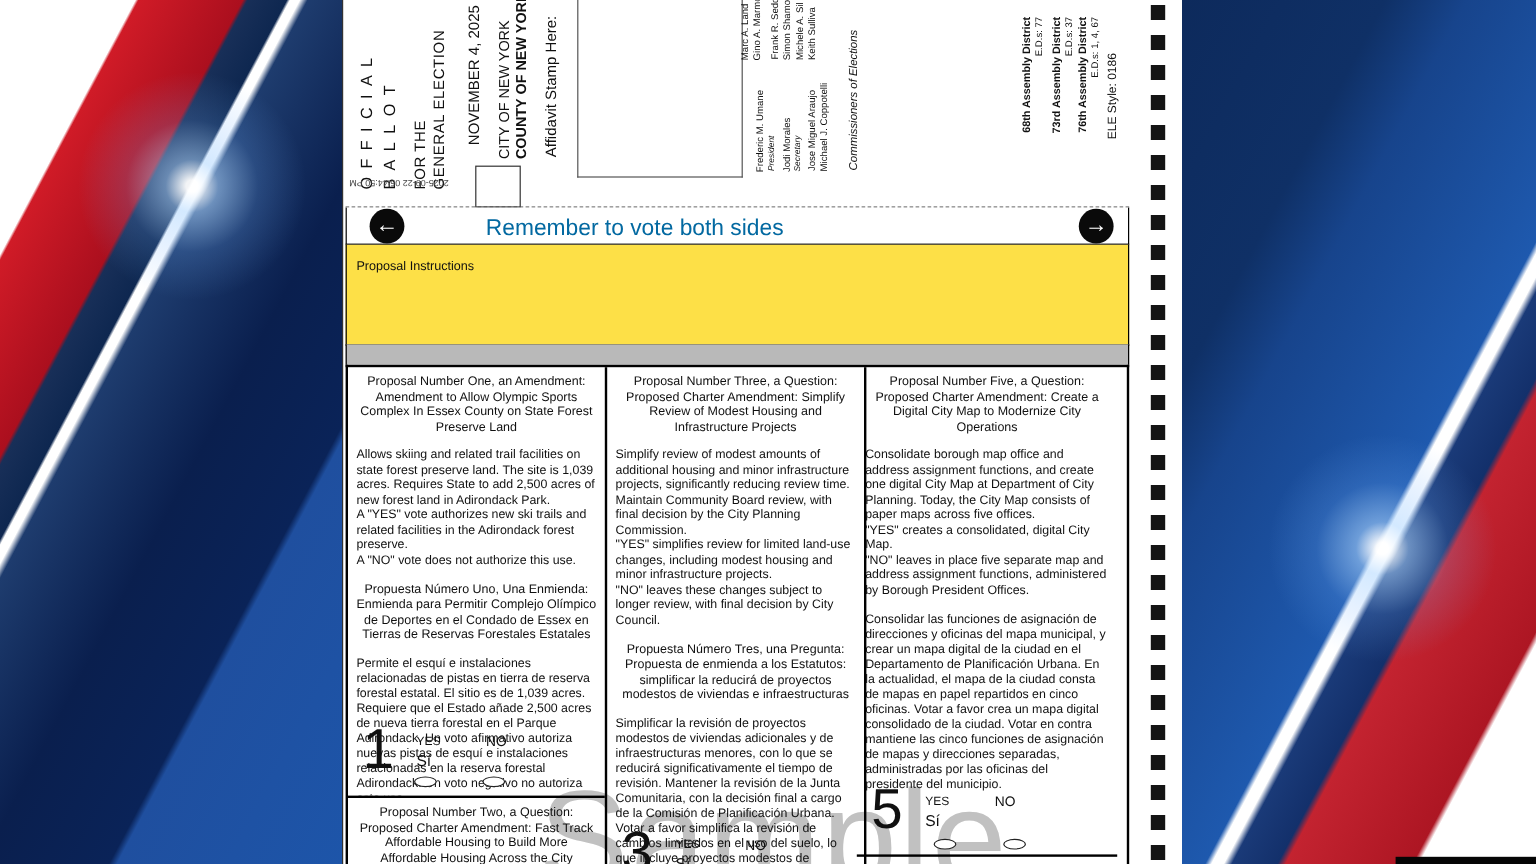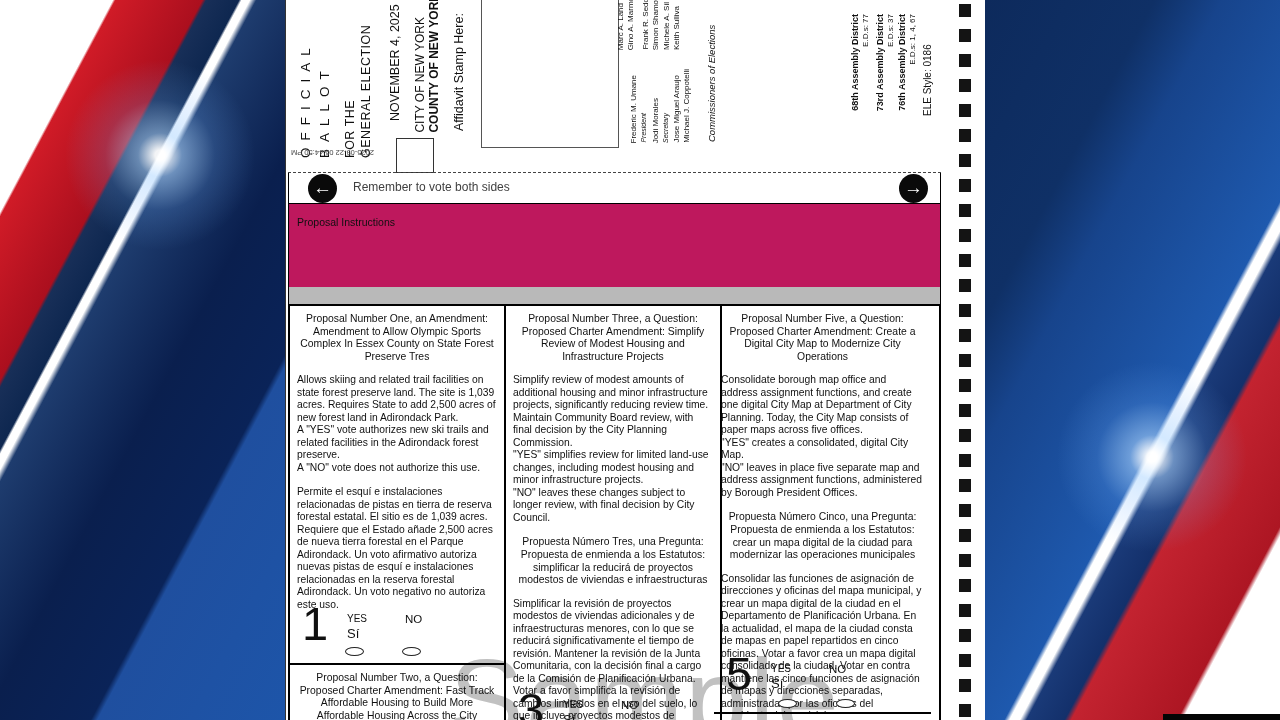--- a/index.html
+++ b/index.html
@@ -64,29 +64,29 @@
 
   .district { top:14px; height:102px; }
   .district .vt.dn { font-size:9px; font-weight:bold; line-height:11px; }
   .district .vt.de { font-size:8px; line-height:10px; }
   .elestyle { position:absolute; left:636px; top:14px; height:102px; font-size:10px; }
 
   
   .dashline { position:absolute; left:2px; top:172px; width:653px; border-top:1px dashed #444; }
   .votebar { position:absolute; left:2px; top:173px; width:653px; height:31px;
              border-left:1px solid #000; border-right:1px solid #000; border-bottom:1px solid #000; background:#fff; }
-  .votebar .txt { position:absolute; top:7px; font-size:12px; width:300px; text-align:left; color:#404040; }
+  .votebar .txt { position:absolute; top:7px; font-size:19px; width:300px; text-align:right; color:#0369a1; }
   .votebar .en { left:64px; } .votebar .es { left:312px; }
   .arrowc { position:absolute; top:1px; width:29px; height:29px; border-radius:50%; background:#0a0a0a;
             color:#fff; font-size:19px; font-weight:bold; text-align:center; line-height:28px; }
   .arrowc.l { left:19px; } .arrowc.r { left:610px; }
 
   
   .instr { position:absolute; left:2px; top:204px; width:653px; height:84px;
-           border-left:1px solid #000; border-right:1px solid #000; border-bottom:1px solid #000; background:#be185d; }
+           border-left:1px solid #000; border-right:1px solid #000; border-bottom:1px solid #000; background:#fde047; }
   .instr .col { position:absolute; top:12px; font-size:10.5px; line-height:13px; }
   .instr .col.en { left:8px; width:290px; } .instr .col.es { left:333px; width:300px; }
   .instr h4 { font-size:10.5px; font-weight:normal; margin-bottom:13px; }
   .grayband { position:absolute; left:2px; top:287px; width:653px; height:17px; background:#b9b9b9;
               border-left:1px solid #000; border-right:1px solid #000; }
 
   
   .watermark { position:absolute; left:163px; top:634px; z-index:0; font-size:112px;
                color:#c1c1c1; letter-spacing:2px; white-space:nowrap; }
 
@@ -196,24 +196,25 @@
       </div>
     </div>
     <div class="grayband"></div>
 
     <div class="watermark">Sample</div>
 
     <div class="grid">
 
       <div class="gcol gcol1">
         <div class="cell c1a">
-          <div class="ptitle">Proposal Number One, an Amendment: Amendment to Allow Olympic Sports Complex In Essex County on State Forest Preserve Tres</div>
+          <div class="ptitle">Proposal Number One, an Amendment: Amendment to Allow Olympic Sports Complex In Essex County on State Forest Preserve Land</div>
           <div class="pbody">Allows skiing and related trail facilities on state forest preserve land. The site is 1,039 acres. Requires State to add 2,500 acres of new forest land in Adirondack Park.
 A "YES" vote authorizes new ski trails and related facilities in the Adirondack forest preserve.
 A "NO" vote does not authorize this use.</div>
+          <div class="ptitle">Propuesta Número Uno, Una Enmienda: Enmienda para Permitir Complejo Olímpico de Deportes en el Condado de Essex en Tierras de Reservas Forestales Estatales</div>
           <div class="pbody">Permite el esquí e instalaciones relacionadas de pistas en tierra de reserva forestal estatal. El sitio es de 1,039 acres. Requiere que el Estado añade 2,500 acres de nueva tierra forestal en el Parque Adirondack. Un voto afirmativo autoriza nuevas pistas de esquí e instalaciones relacionadas en la reserva forestal Adirondack. Un voto negativo no autoriza este uso.</div>
           <div class="voterow vr1">
             <span class="num">1</span>
             <span class="yes">YES</span>
             <span class="si">Sí</span>
             <span class="no">NO</span>
             <span class="oval oy"></span>
             <span class="oval on"></span>
           </div>
         </div>
@@ -238,21 +239,20 @@
           </div>
         </div>
       </div>
 
       <div class="gcol gcol3">
         <div class="cell c3a">
           <div class="ptitle">Proposal Number Five, a Question: Proposed Charter Amendment: Create a Digital City Map to Modernize City Operations</div>
           <div class="pbody">Consolidate borough map office and address assignment functions, and create one digital City Map at Department of City Planning. Today, the City Map consists of paper maps across five offices.
 "YES" creates a consolidated, digital City Map.
 "NO" leaves in place five separate map and address assignment functions, administered by Borough President Offices.</div>
-          <div class="ptitle">Propuesta Número Cinco, una Pregunta: Propuesta de enmienda a los Estatutos: crear un mapa digital de la ciudad para modernizar las operaciones municipales</div>
           <div class="pbody">Consolidar las funciones de asignación de direcciones y oficinas del mapa municipal, y crear un mapa digital de la ciudad en el Departamento de Planificación Urbana. En la actualidad, el mapa de la ciudad consta de mapas en papel repartidos en cinco oficinas. Votar a favor crea un mapa digital consolidado de la ciudad. Votar en contra mantiene las cinco funciones de asignación de mapas y direcciones separadas, administradas por las oficinas del presidente del municipio.</div>
           <div class="voterow vr3">
             <span class="num">5</span>
             <span class="yes">YES</span>
             <span class="si">Sí</span>
             <span class="no">NO</span>
             <span class="oval oy" style="left:64px; top:49px;"></span>
             <span class="oval on" style="left:122px; top:49px;"></span>
           </div>
         </div>

